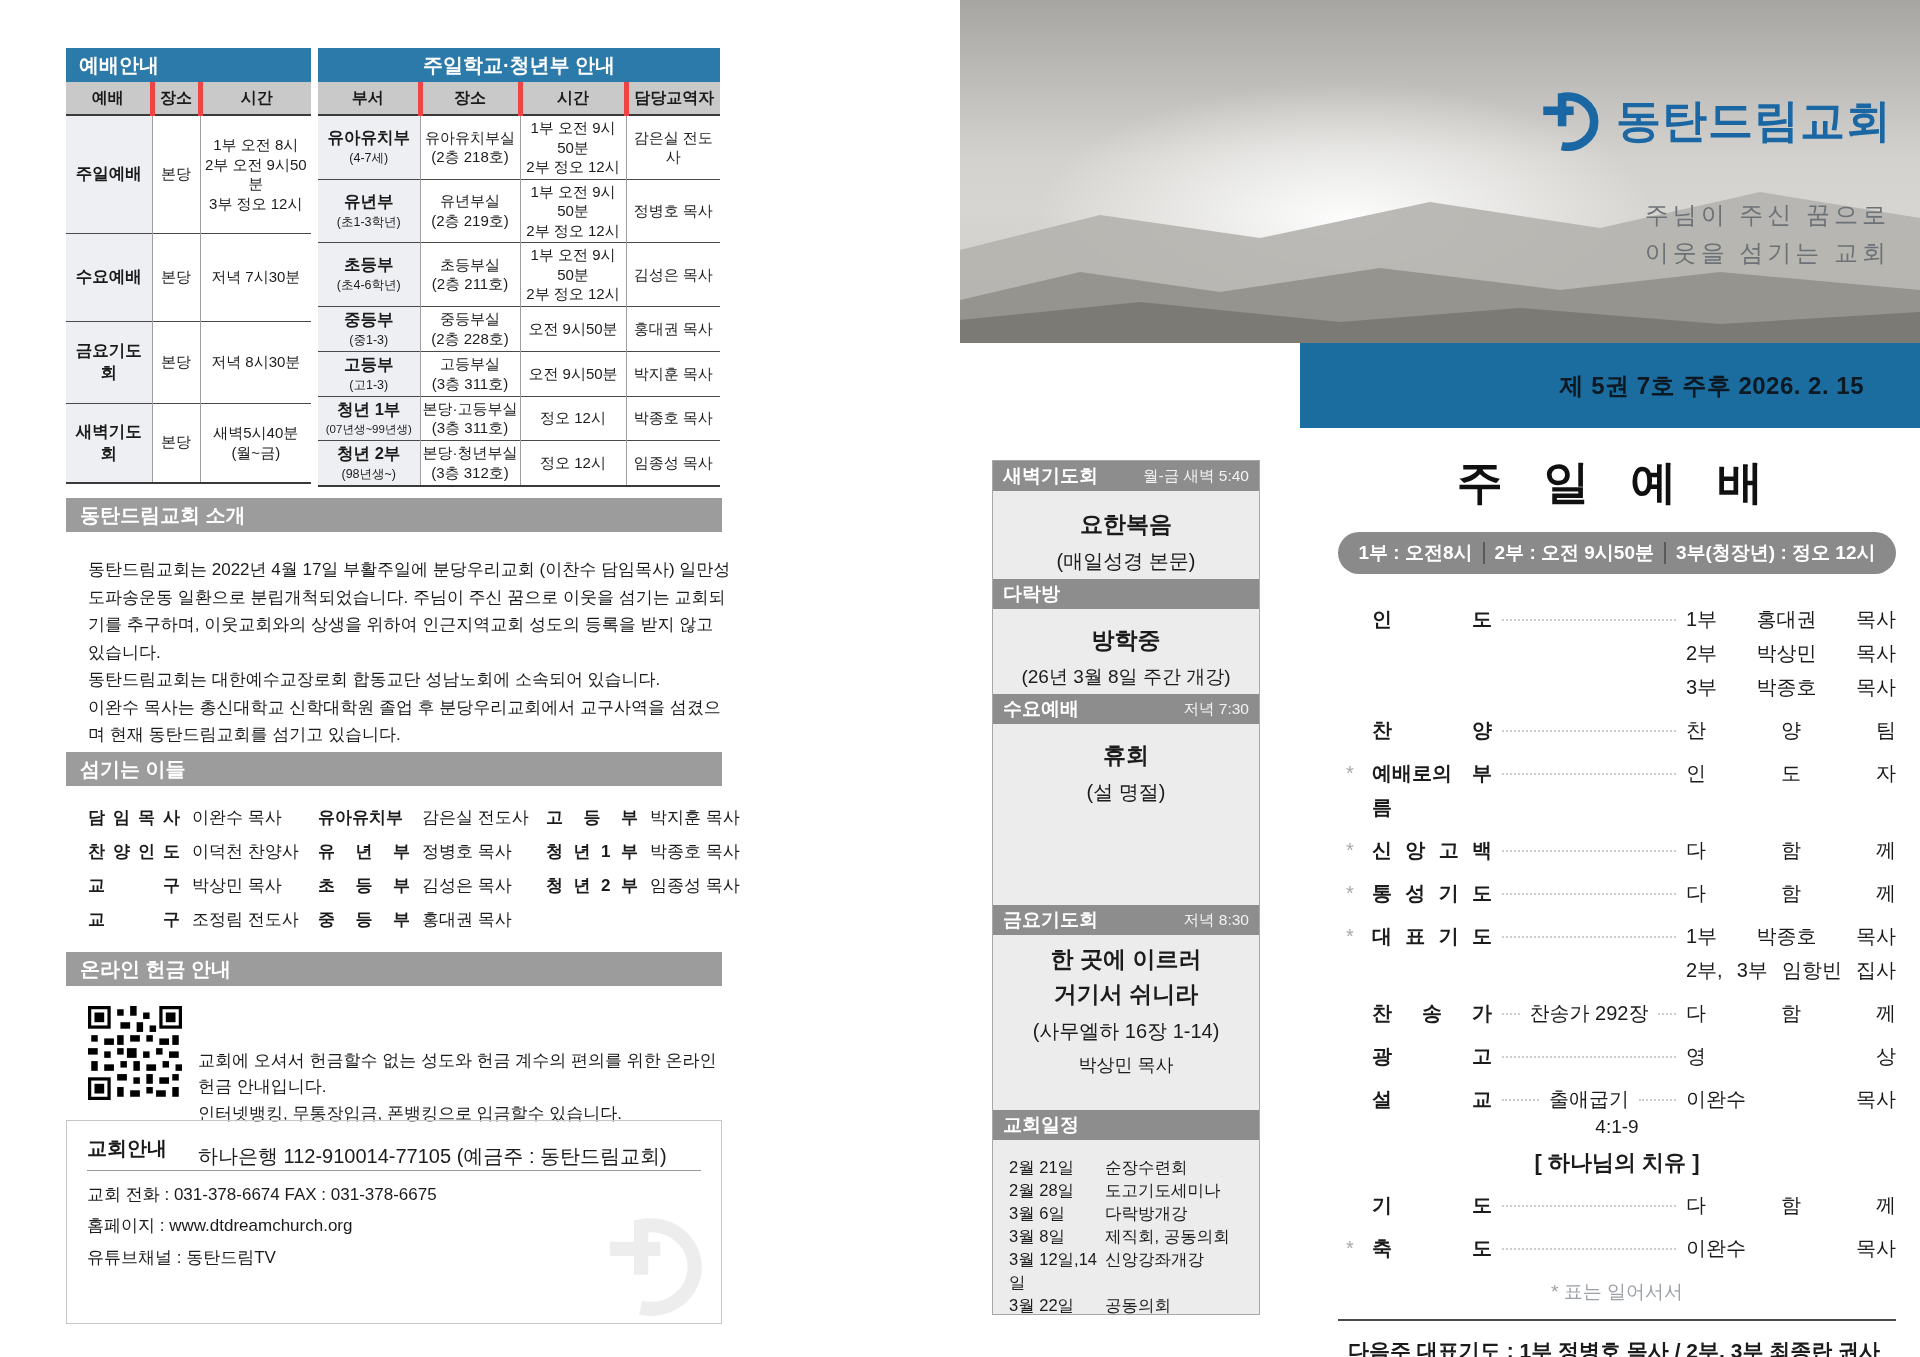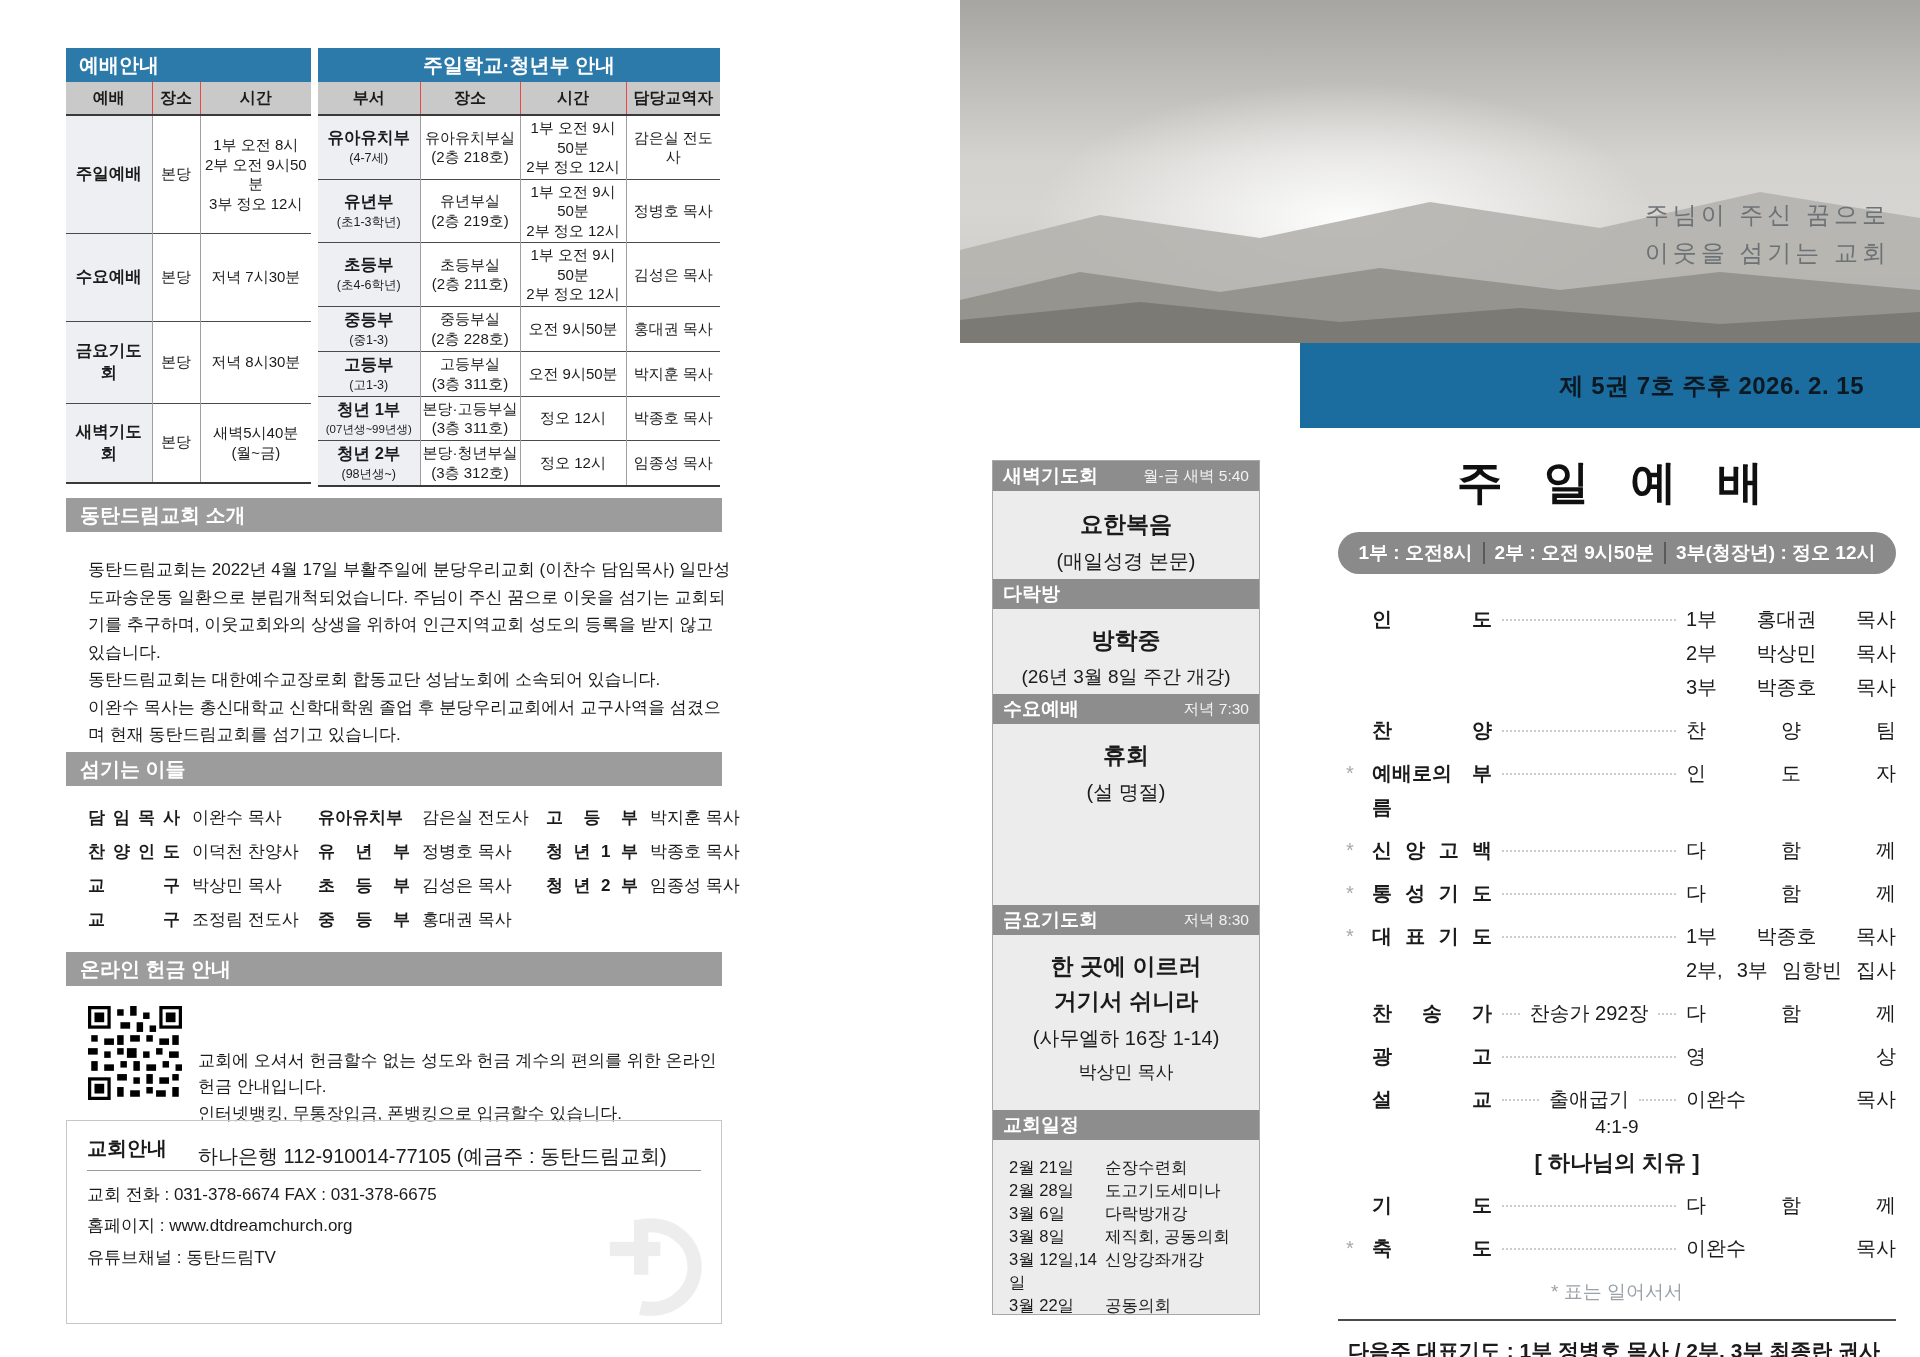--- a/index.html
+++ b/index.html
@@ -7,21 +7,21 @@
           font-family:"Liberation Sans","DejaVu Sans",sans-serif;color:#1b1b1b;overflow:hidden;}
   .abs{position:absolute;}
   .ml{white-space:pre-line;}
 
   
   .tblwrap{position:absolute;top:48px;}
   .tbl-title{height:34px;line-height:34px;background:#2b7aa9;color:#fff;font-weight:bold;
              font-size:20px;padding-left:13px;box-sizing:border-box;}
   table.sheet{border-collapse:collapse;table-layout:fixed;width:100%;}
   table.sheet th{background:#c9c9c9;font-size:16px;font-weight:bold;height:30px;
-                 border-bottom:2px solid #3a3a3a;border-left:1px solid #ef4444;}
+                 border-bottom:2px solid #3a3a3a;border-left:5px solid #ef4444;}
   table.sheet th:first-child{border-left:none;}
   table.sheet td{text-align:center;vertical-align:middle;font-size:15px;
                  border-top:1px solid #4a4a4a;border-left:1px solid #9f9f9f;padding:2px 2px;}
   table.sheet td:first-child{border-left:none;background:#edeff2;font-weight:bold;font-size:16.5px;}
   table.sheet tr:first-child td{border-top:none;}
   table.sheet{border-bottom:2px solid #3a3a3a;}
   .dept-sub{display:block;font-weight:normal;font-size:12.5px;margin-top:1px;}
   .cell-sm{font-size:14.5px;line-height:1.3;}
 
   
@@ -347,20 +347,28 @@
       <rect x="8" y="28" width="46" height="13" fill="#dcdcdc"></rect>
     </svg>
   </div>
 
   <div class="photo">
     <svg width="960" height="343" viewBox="0 0 960 343" preserveAspectRatio="none">
       <polygon points="0,250 140,215 300,238 470,202 640,228 800,192 960,218 960,343 0,343" fill="#b4b3ae" opacity="0.9"></polygon>
       <polygon points="0,300 120,272 260,292 420,268 600,290 760,272 960,290 960,343 0,343" fill="#95948e"></polygon>
       <polygon points="0,320 180,302 380,322 560,308 760,324 960,312 960,343 0,343" fill="#7b7a74"></polygon>
     </svg>
+    <div class="logo-row">
+      <svg width="66" height="66" viewBox="0 0 100 100">
+        <path d="M36 14 A 40 38 0 1 1 36 88" stroke="#1b67a4" stroke-width="13" fill="none"></path>
+        <rect x="30" y="8" width="13" height="50" fill="#1b67a4"></rect>
+        <rect x="8" y="28" width="46" height="13" fill="#1b67a4"></rect>
+      </svg>
+      <span class="logo-text">동탄드림교회</span>
+    </div>
     <div class="slogan">
       <div>주님이 주신 꿈으로</div>
       <div>이웃을 섬기는 교회</div>
     </div>
   </div>
 
   <div class="bar-right">
     <span>제 5권 7호 주후 2026. 2. 15</span>
   </div>
 
@@ -386,21 +394,21 @@
         <span class="ptime">저녁 7:30</span>
     </div>
     <div class="pbody" style="height:181px;padding-top:16px;">
       <div class="pb-main">휴회</div>
       <div class="pb-sub">(설 명절)</div>
     </div>
     <div class="phead">
       <span class="pt">금요기도회</span>
         <span class="ptime">저녁 8:30</span>
     </div>
-    <div class="pbody" style="height:175px;padding-top:16px;">
+    <div class="pbody" style="height:175px;padding-top:9px;">
       <div class="pb-main">한 곳에 이르러</div>
       <div class="pb-main" style="margin-top:4px;">거기서 쉬니라</div>
       <div class="pb-sub">(사무엘하 16장 1-14)</div>
       <div class="pb-sub" style="font-size:18px;">박상민 목사</div>
     </div>
     <div class="phead">
       <span class="pt">교회일정</span>
     </div>
     <div class="sched">
       <div class="sched-row">

